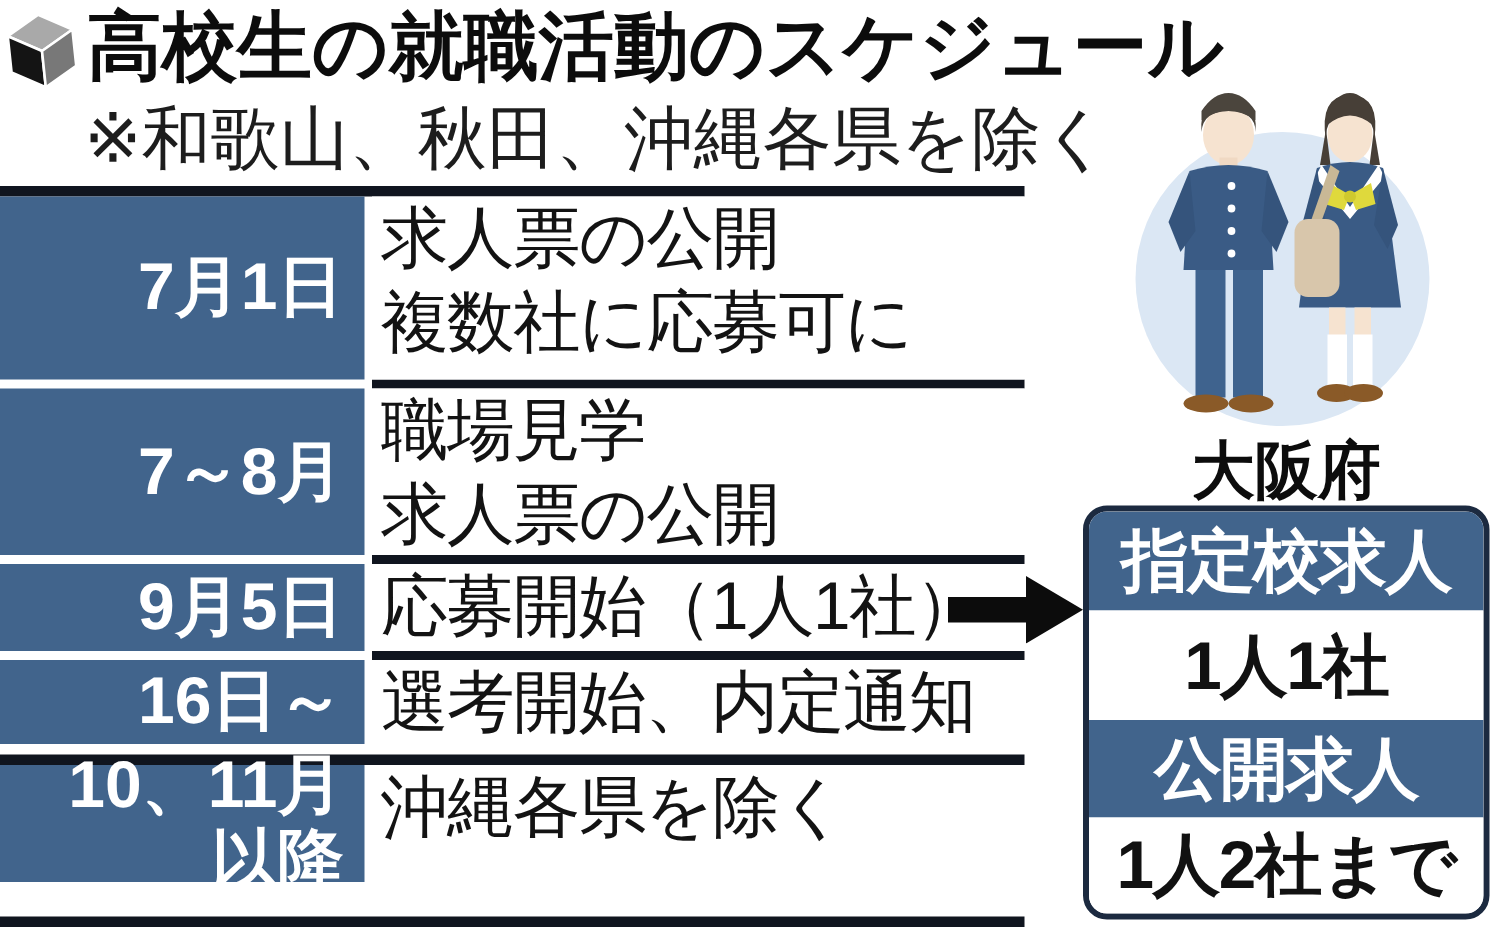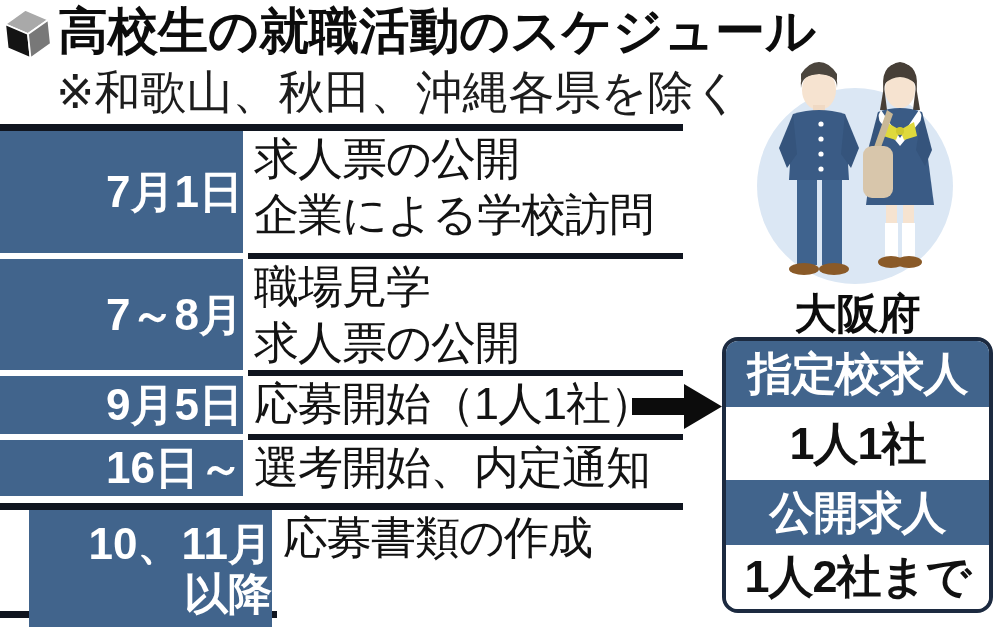--- a/index.html
+++ b/index.html
@@ -17,34 +17,34 @@
   .hline{position:absolute;background:#10151f;}
   .topline{left:0;top:124px;width:683px;height:7px;}
   .bottomline{left:0;top:611px;width:683px;height:7px;}
   .sep{left:248px;width:435px;height:6px;}
   .sep1{top:253px;} .sep2{top:370px;} .sep3{top:434px;}
   .sep4{left:0;top:503px;width:683px;height:7px;}
 
   .date-cell{
     position:absolute;left:0;width:243px;background:#41648c;
     display:flex;flex-direction:column;justify-content:center;align-items:flex-end;
-    box-sizing:border-box;
+    padding-right:14px;box-sizing:border-box;
     color:#ffffff;font-weight:700;font-size:44px;line-height:48px;white-space:nowrap;
   }
   .content-cell{
     position:absolute;left:248px;width:435px;background:#ffffff;
     display:flex;flex-direction:column;justify-content:flex-start;
     padding-left:6px;box-sizing:border-box;
     color:#131313;font-weight:500;font-size:45px;line-height:56px;letter-spacing:-1px;white-space:nowrap;
   }
   .rb1{top:131px;height:122px;}
   .rb2{top:259px;height:111px;}
   .rb3{top:376px;height:58px;}
   .rb4{top:440px;height:56px;}
-  .rb5{top:510px;height:117px;margin-left:29px;}
+  .rb5{top:510px;height:78px;}
   .rc5{line-height:50px;}
 
   .flow-arrow{position:absolute;left:632px;top:384px;width:90px;height:45px;}
 
   
   .illustration{position:absolute;left:735px;top:50px;width:230px;height:240px;}
   .osaka-label{
     position:absolute;left:722px;top:288px;width:271px;text-align:center;
     font-size:42px;line-height:52px;font-weight:900;color:#0c0c0c;
   }
@@ -87,21 +87,21 @@
   <div class="hline sep sep2"></div>
   <div class="hline sep sep3"></div>
   <div class="hline sep4 hline"></div>
   <div class="hline bottomline"></div>
 
   <div class="date-cell rb1">
     <span>7月1日</span>
   </div>
   <div class="content-cell rb1">
     <span>求人票の公開</span>
-    <span>企業による学校訪問</span>
+    <span>複数社に応募可に</span>
   </div>
 
   <div class="date-cell rb2">
     <span>7～8月</span>
   </div>
   <div class="content-cell rb2">
     <span>職場見学</span>
     <span>求人票の公開</span>
   </div>
 
@@ -117,21 +117,21 @@
   </div>
   <div class="content-cell rb4">
     <span>選考開始、内定通知</span>
   </div>
 
   <div class="date-cell rb5 rc5">
     <span>10、11月</span>
     <span>以降</span>
   </div>
   <div class="content-cell rb5">
-    <span>応募書類の作成</span>
+    <span>沖縄各県を除く</span>
   </div>
 
   <div class="flow-arrow">
     <svg viewBox="0 0 90 45" width="90" height="45">
       <rect x="0" y="14" width="54" height="17" fill="#0c0c0c"></rect>
       <polygon points="52,0 90,22.5 52,45" fill="#0c0c0c"></polygon>
     </svg>
   </div>
 
   <div class="illustration">

